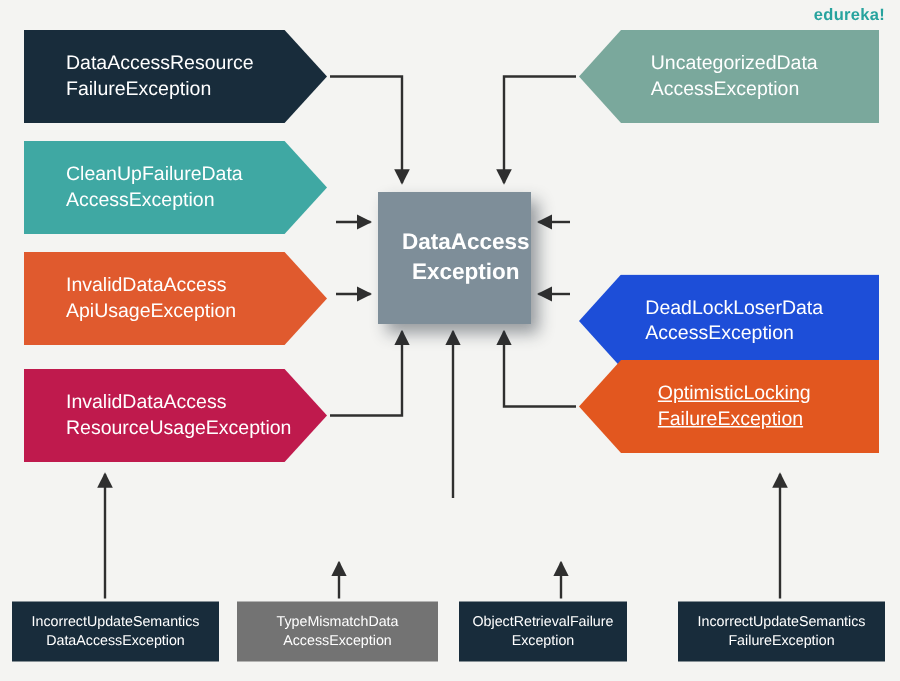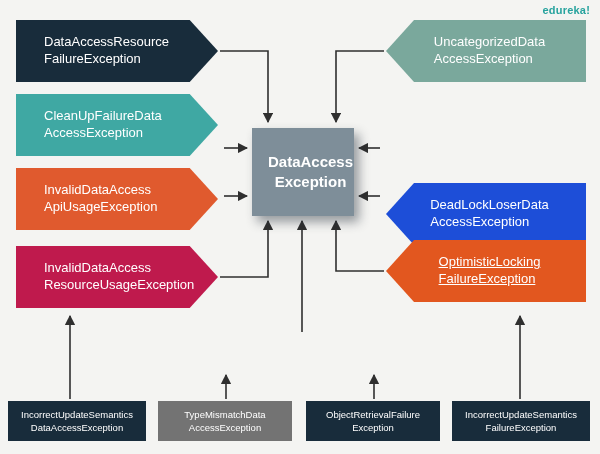--- a/index.html
+++ b/index.html
@@ -97,18 +97,18 @@
 FailureException</div>
 
   <div class="center-box" style="background: rgb(126, 142, 153);">DataAccess
 Exception</div>
 
 
   <div class="bottom-box" style="left: 8px; width: 138px; background: rgb(24, 44, 59);">IncorrectUpdateSemantics
 DataAccessException</div>
   <div class="bottom-box" style="left: 158px; width: 134px; background: #737373;">TypeMismatchData
 AccessException</div>
-  <div class="bottom-box" style="left: 306px; width: 134px; background: rgb(24, 44, 59);">ObjectRetrievalFailure
+  <div class="bottom-box" style="left: 306px; width: 112px; background: rgb(24, 44, 59);">ObjectRetrievalFailure
 Exception</div>
   <div class="bottom-box" style="left: 452px; width: 138px; background: rgb(24, 44, 59);">IncorrectUpdateSemantics
 FailureException</div>
 
 </div>
 
 </body></html>

